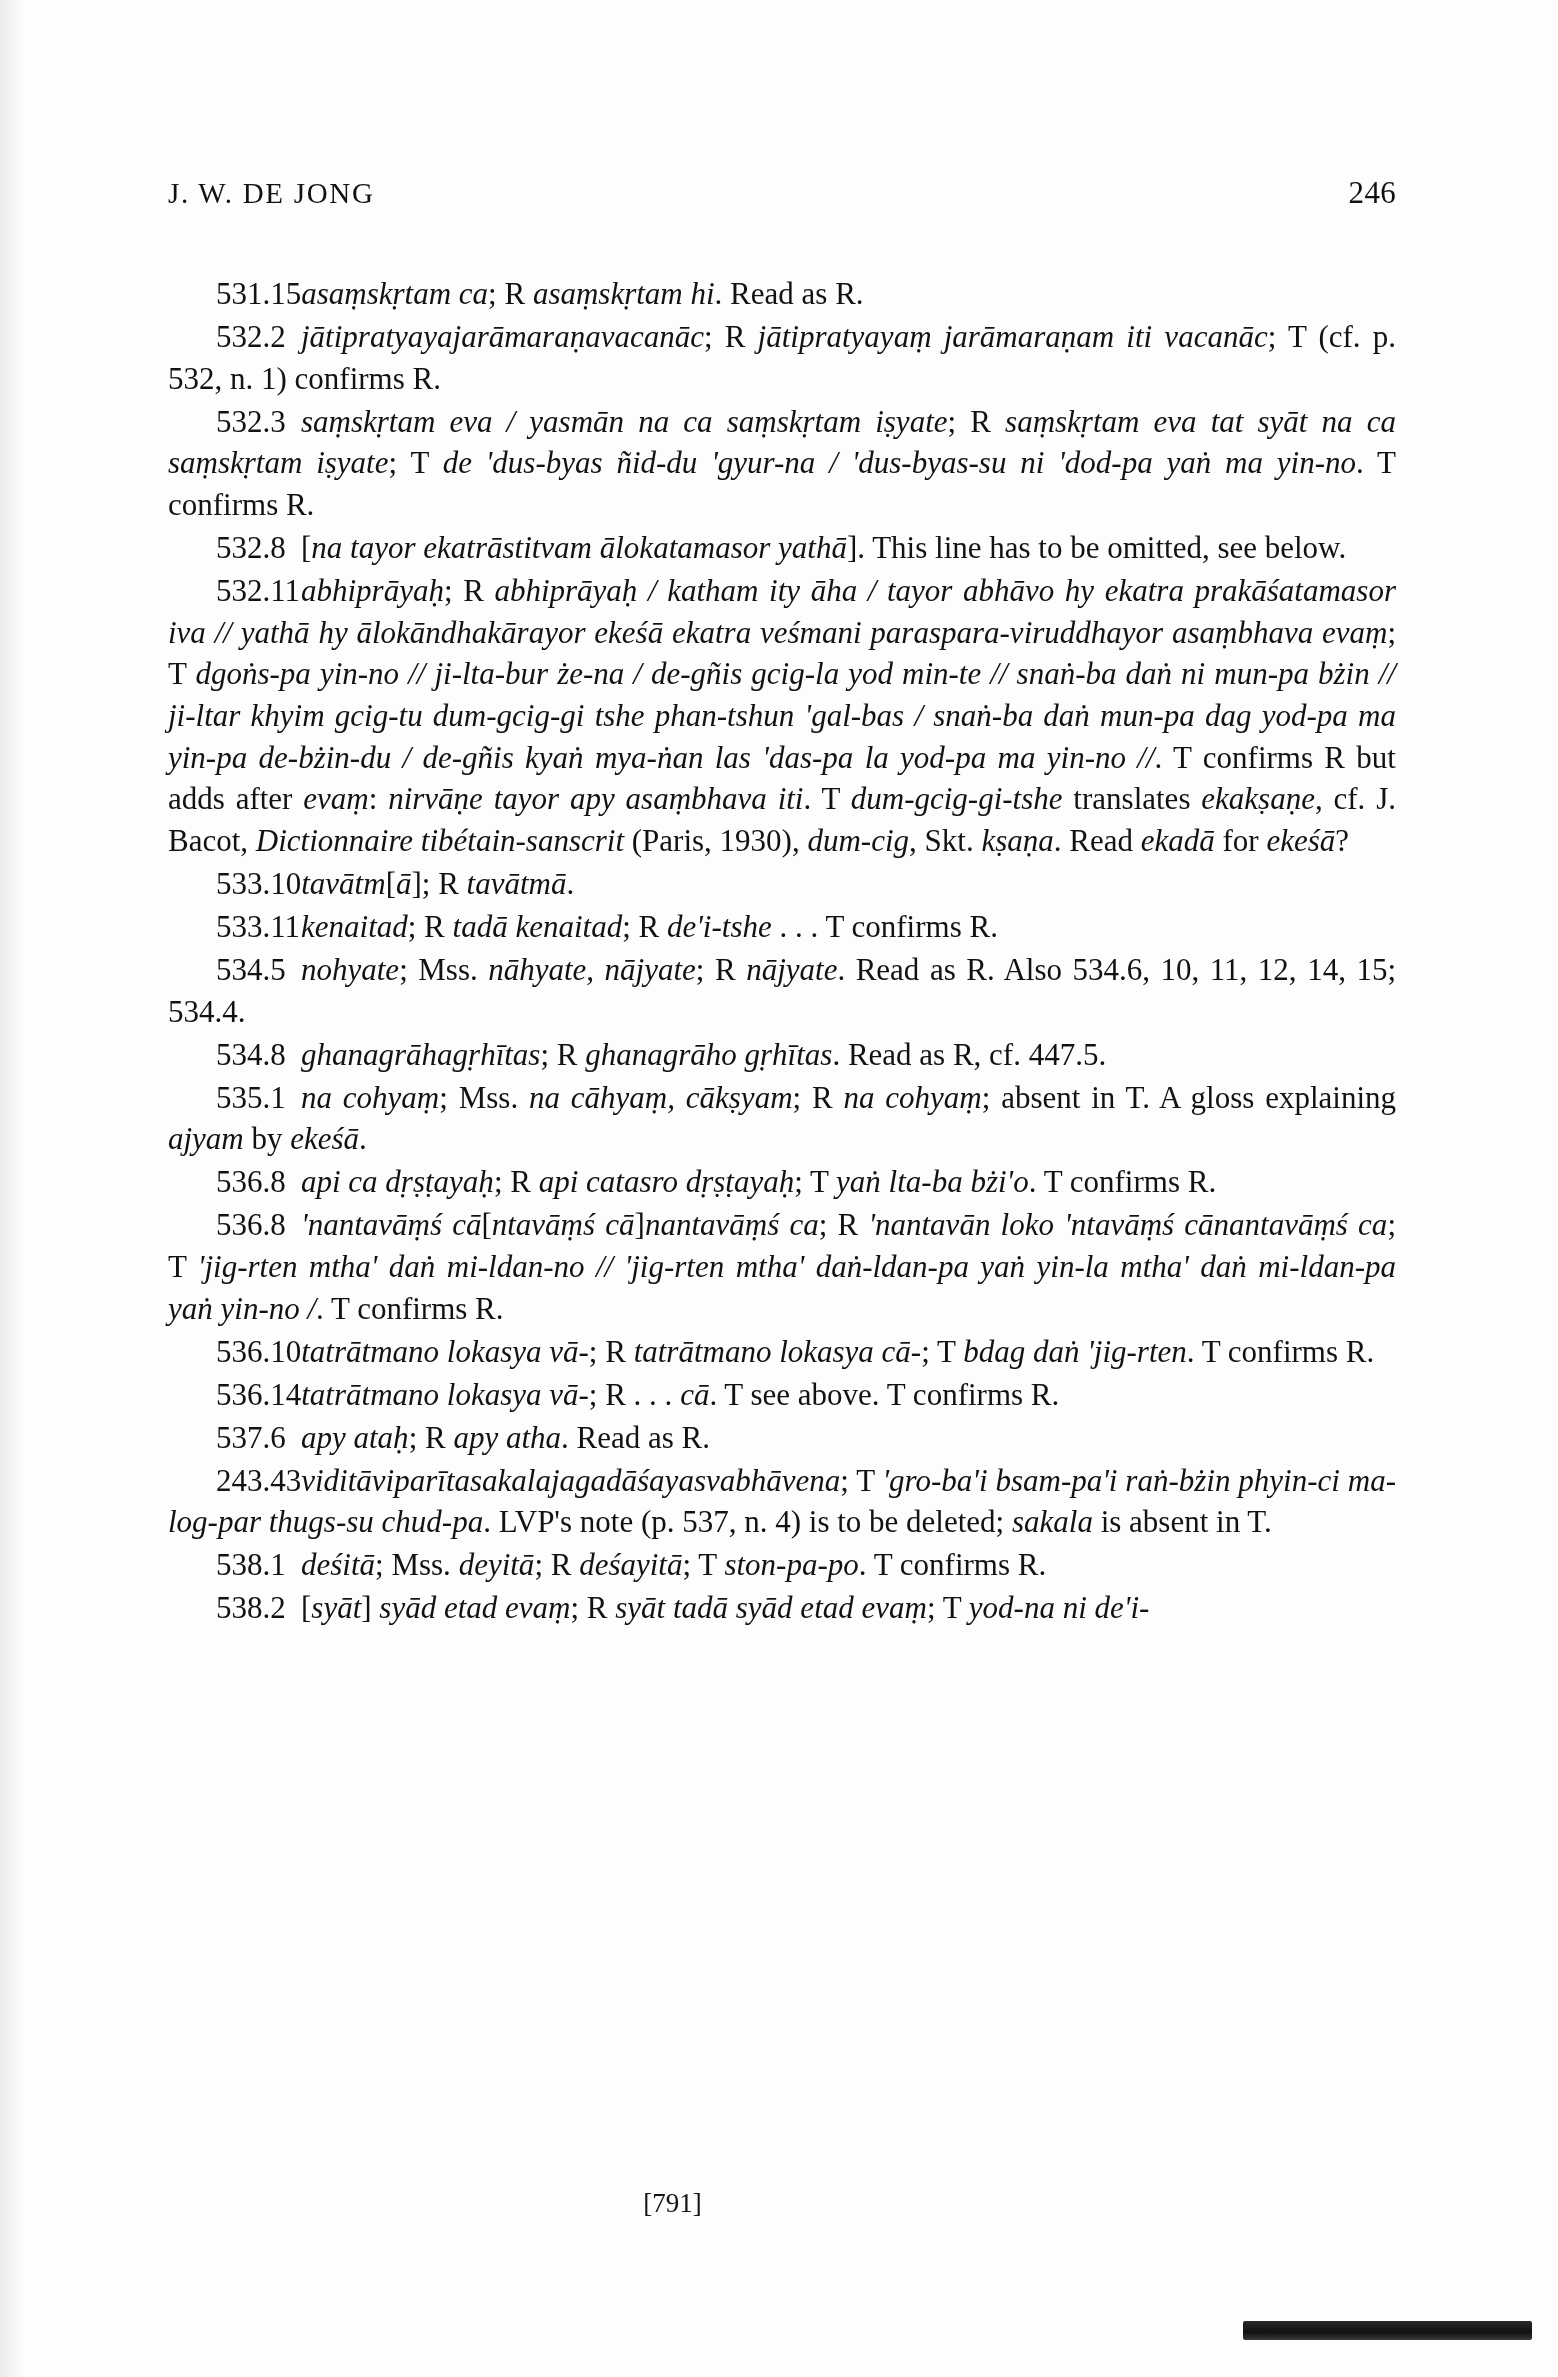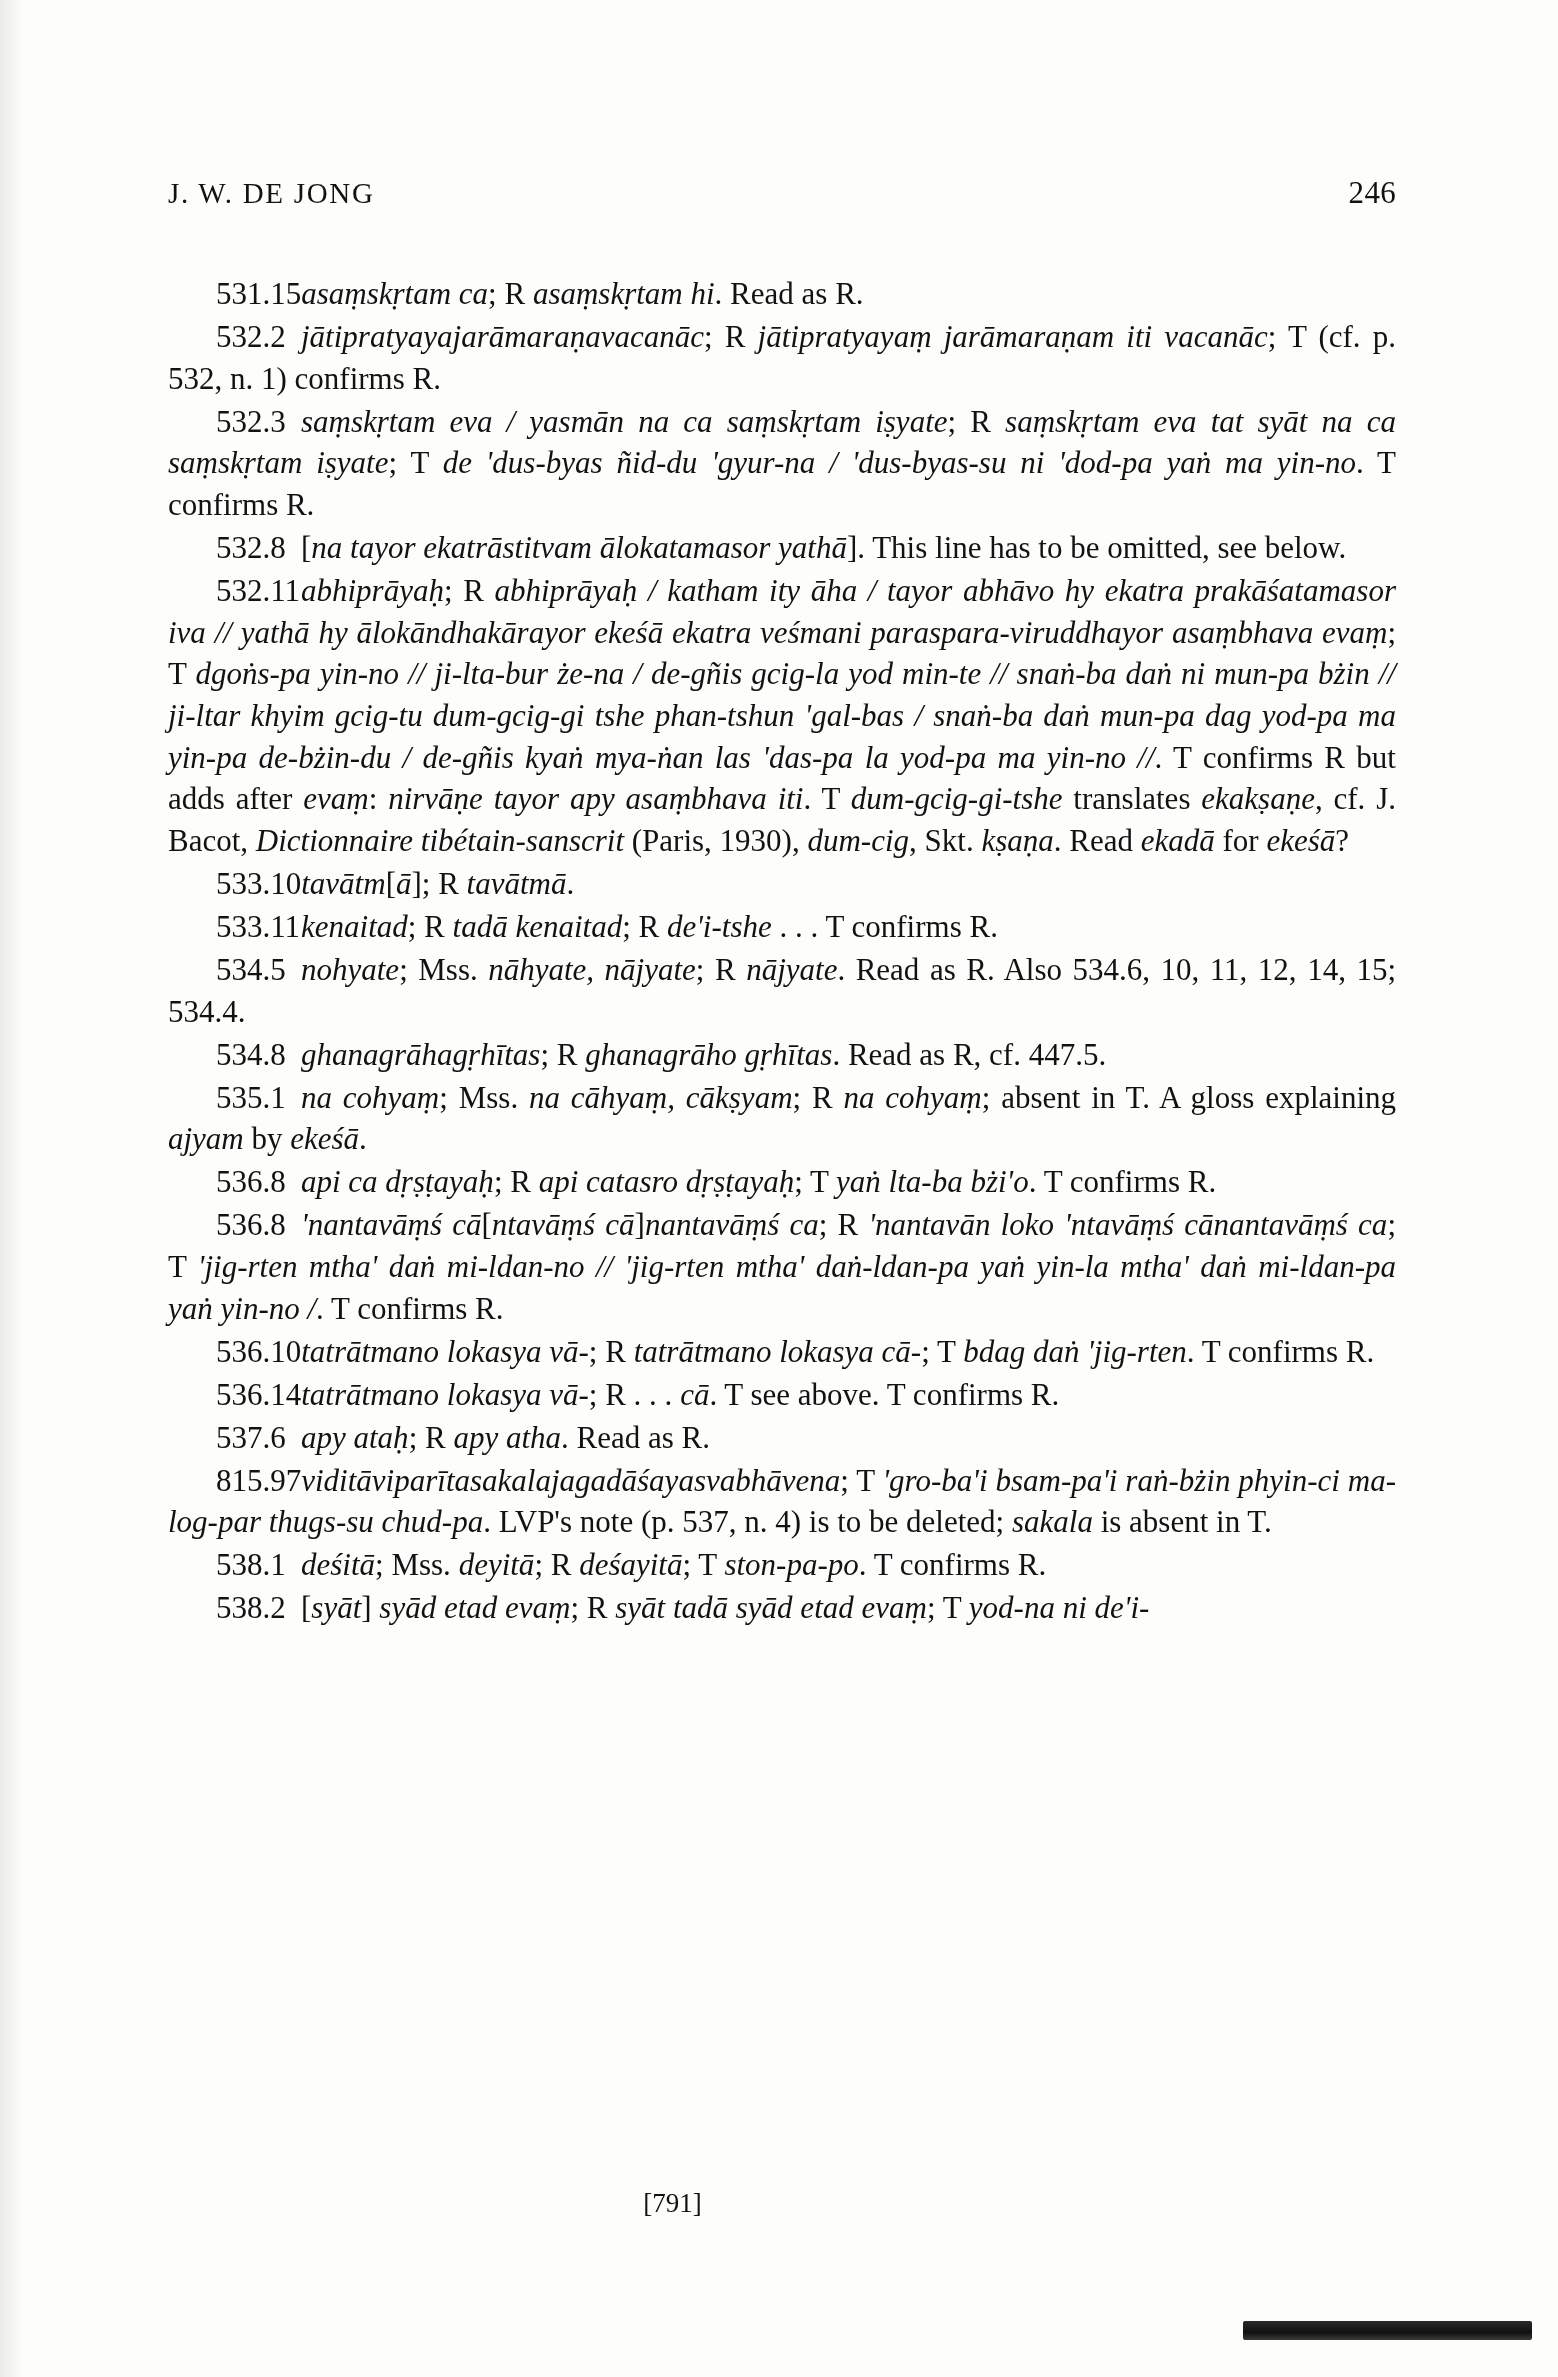--- a/index.html
+++ b/index.html
@@ -110,21 +110,21 @@
         <p class="entry"><span class="indent"></span><span class="num">533.10</span><span><i>tavātm</i>[<i>ā</i>]; R <i>tavātmā</i>.</span></p>
         <p class="entry"><span class="indent"></span><span class="num">533.11</span><span><i>kenaitad</i>; R <i>tadā kenaitad</i>; R <i>de'i-tshe</i> . . . T confirms R.</span></p>
         <p class="entry"><span class="indent"></span><span class="num">534.5</span><span><i>nohyate</i>; Mss. <i>nāhyate, nājyate</i>; R <i>nājyate</i>. Read as R. Also 534.6, 10, 11, 12, 14, 15; 534.4.</span></p>
         <p class="entry"><span class="indent"></span><span class="num">534.8</span><span><i>ghanagrāhagṛhītas</i>; R <i>ghanagrāho gṛhītas</i>. Read as R, cf. 447.5.</span></p>
         <p class="entry"><span class="indent"></span><span class="num">535.1</span><span><i>na cohyaṃ</i>; Mss. <i>na cāhyaṃ, cākṣyam</i>; R <i>na cohyaṃ</i>; absent in T. A gloss explaining <i>ajyam</i> by <i>ekeśā</i>.</span></p>
         <p class="entry"><span class="indent"></span><span class="num">536.8</span><span><i>api ca dṛṣṭayaḥ</i>; R <i>api catasro dṛṣṭayaḥ</i>; T <i>yaṅ lta-ba bżi'o</i>. T confirms R.</span></p>
         <p class="entry"><span class="indent"></span><span class="num">536.8</span><span><i>'nantavāṃś cā</i>[<i>ntavāṃś cā</i>]<i>nantavāṃś ca</i>; R <i>'nantavān loko 'ntavāṃś cānantavāṃś ca</i>; T <i>'jig-rten mtha' daṅ mi-ldan-no // 'jig-rten mtha' daṅ-ldan-pa yaṅ yin-la mtha' daṅ mi-ldan-pa yaṅ yin-no /</i>. T confirms R.</span></p>
         <p class="entry"><span class="indent"></span><span class="num">536.10</span><span><i>tatrātmano lokasya vā-</i>; R <i>tatrātmano lokasya cā-</i>; T <i>bdag daṅ 'jig-rten</i>. T confirms R.</span></p>
         <p class="entry"><span class="indent"></span><span class="num">536.14</span><span><i>tatrātmano lokasya vā-</i>; R . . . <i>cā</i>. T see above. T confirms R.</span></p>
         <p class="entry"><span class="indent"></span><span class="num">537.6</span><span><i>apy ataḥ</i>; R <i>apy atha</i>. Read as R.</span></p>
-        <p class="entry"><span class="indent"></span><span class="num">815.97</span><span><i>viditāviparītasakalajagadāśayasvabhāvena</i>; T <i>'gro-ba'i bsam-pa'i raṅ-bżin phyin-ci ma-log-par thugs-su chud-pa</i>. LVP's note (p. 537, n. 4) is to be deleted; <i>sakala</i> is absent in T.</span></p>
+        <p class="entry"><span class="indent"></span><span class="num">243.43</span><span><i>viditāviparītasakalajagadāśayasvabhāvena</i>; T <i>'gro-ba'i bsam-pa'i raṅ-bżin phyin-ci ma-log-par thugs-su chud-pa</i>. LVP's note (p. 537, n. 4) is to be deleted; <i>sakala</i> is absent in T.</span></p>
         <p class="entry"><span class="indent"></span><span class="num">538.1</span><span><i>deśitā</i>; Mss. <i>deyitā</i>; R <i>deśayitā</i>; T <i>ston-pa-po</i>. T confirms R.</span></p>
         <p class="entry"><span class="indent"></span><span class="num">538.2</span><span>[<i>syāt</i>] <i>syād etad evaṃ</i>; R <i>syāt tadā syād etad evaṃ</i>; T <i>yod-na ni de'i-</i></span></p>
       </div>
   </div>
 
   <div class="folio">[791]</div>
   <div class="scanbar"></div>
 </div>
 
 

